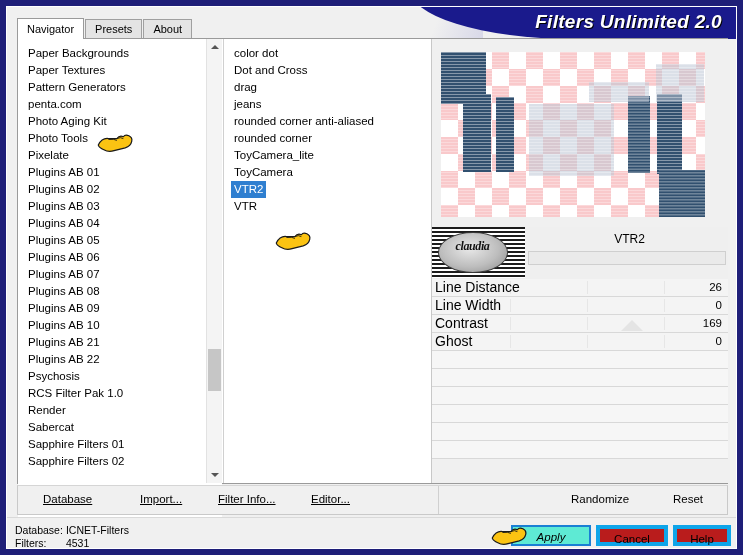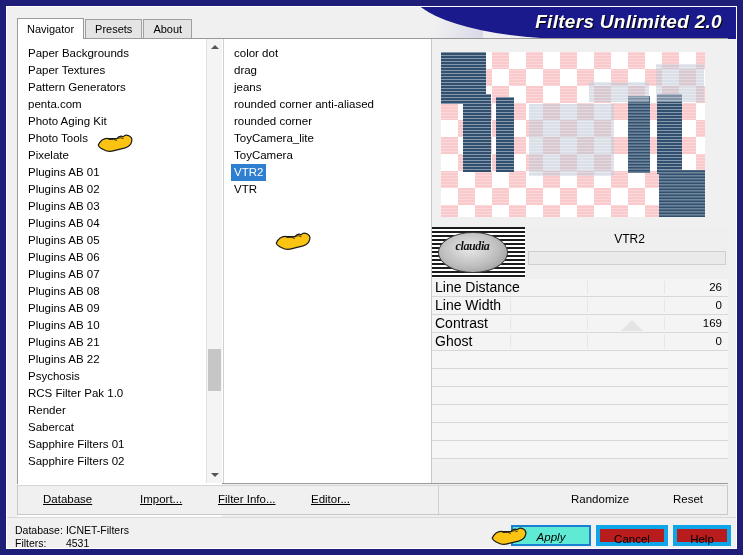--- a/index.html
+++ b/index.html
@@ -359,20 +359,21 @@
             <path d="M2 13 q4 -8 11 -7 l9 0 q3 -4 7 -2 q2 -3 6 -1 q4 2 3 6 q-1 5 -7 7 l-12 3 q-6 2 -11 -1 q-5 -2 -6 -5 z" fill="#fbc312" stroke="#1a1a1a" stroke-width="1.3" stroke-linejoin="round"></path>
             <path d="M13 7 q6 -1 9 1" fill="none" stroke="#1a1a1a" stroke-width="1"></path>
             <path d="M22 6 q4 -2 7 0" fill="none" stroke="#1a1a1a" stroke-width="1"></path>
           </g>
         </svg>
       </div>
 
       <div class="col-mid">
         <div class="list">
           <div class="list-item">color dot</div>
+          <div class="list-item">Dot and Cross</div>
           <div class="list-item">drag</div>
           <div class="list-item">jeans</div>
           <div class="list-item">rounded corner anti-aliased</div>
           <div class="list-item">rounded corner</div>
           <div class="list-item">ToyCamera_lite</div>
           <div class="list-item">ToyCamera</div>
           <div style="height:17px;line-height:17px;">
             <span class="list-item selected">VTR2</span>
           </div>
           <div class="list-item">VTR</div>

